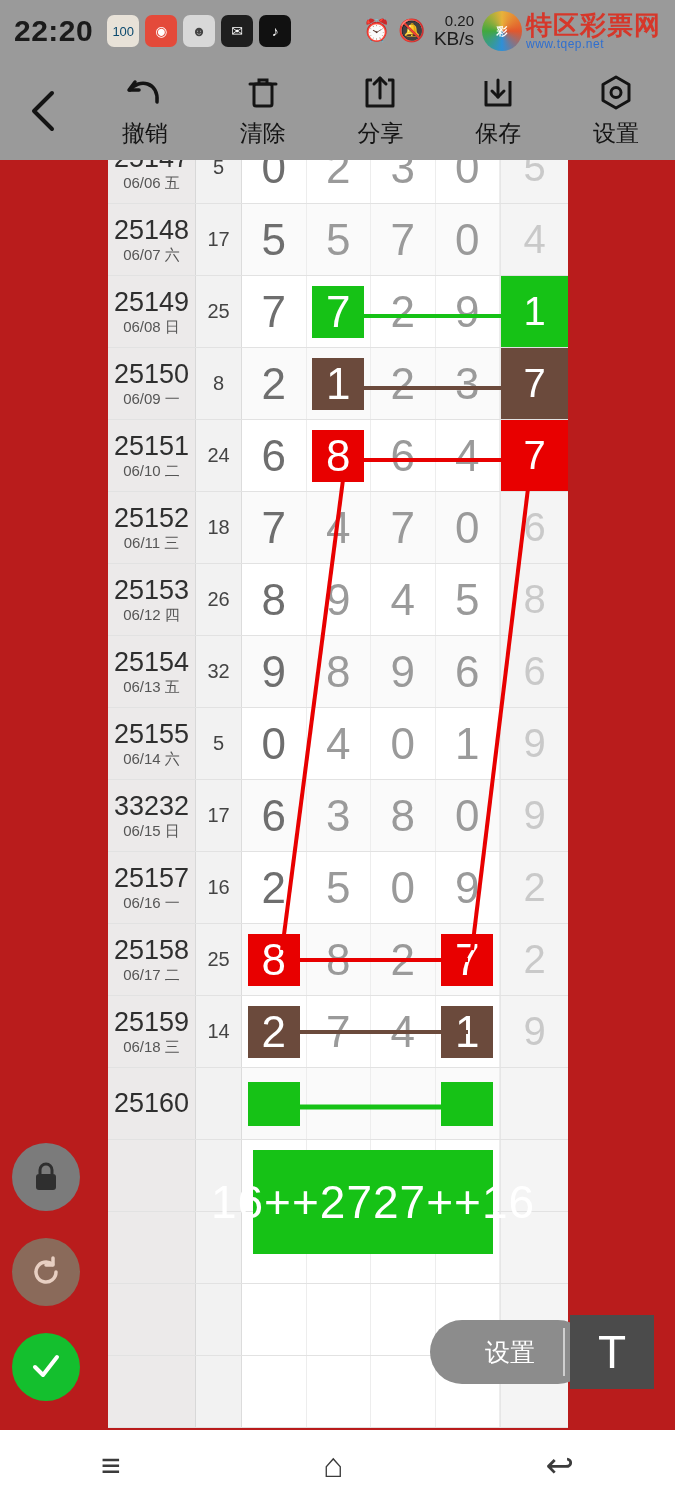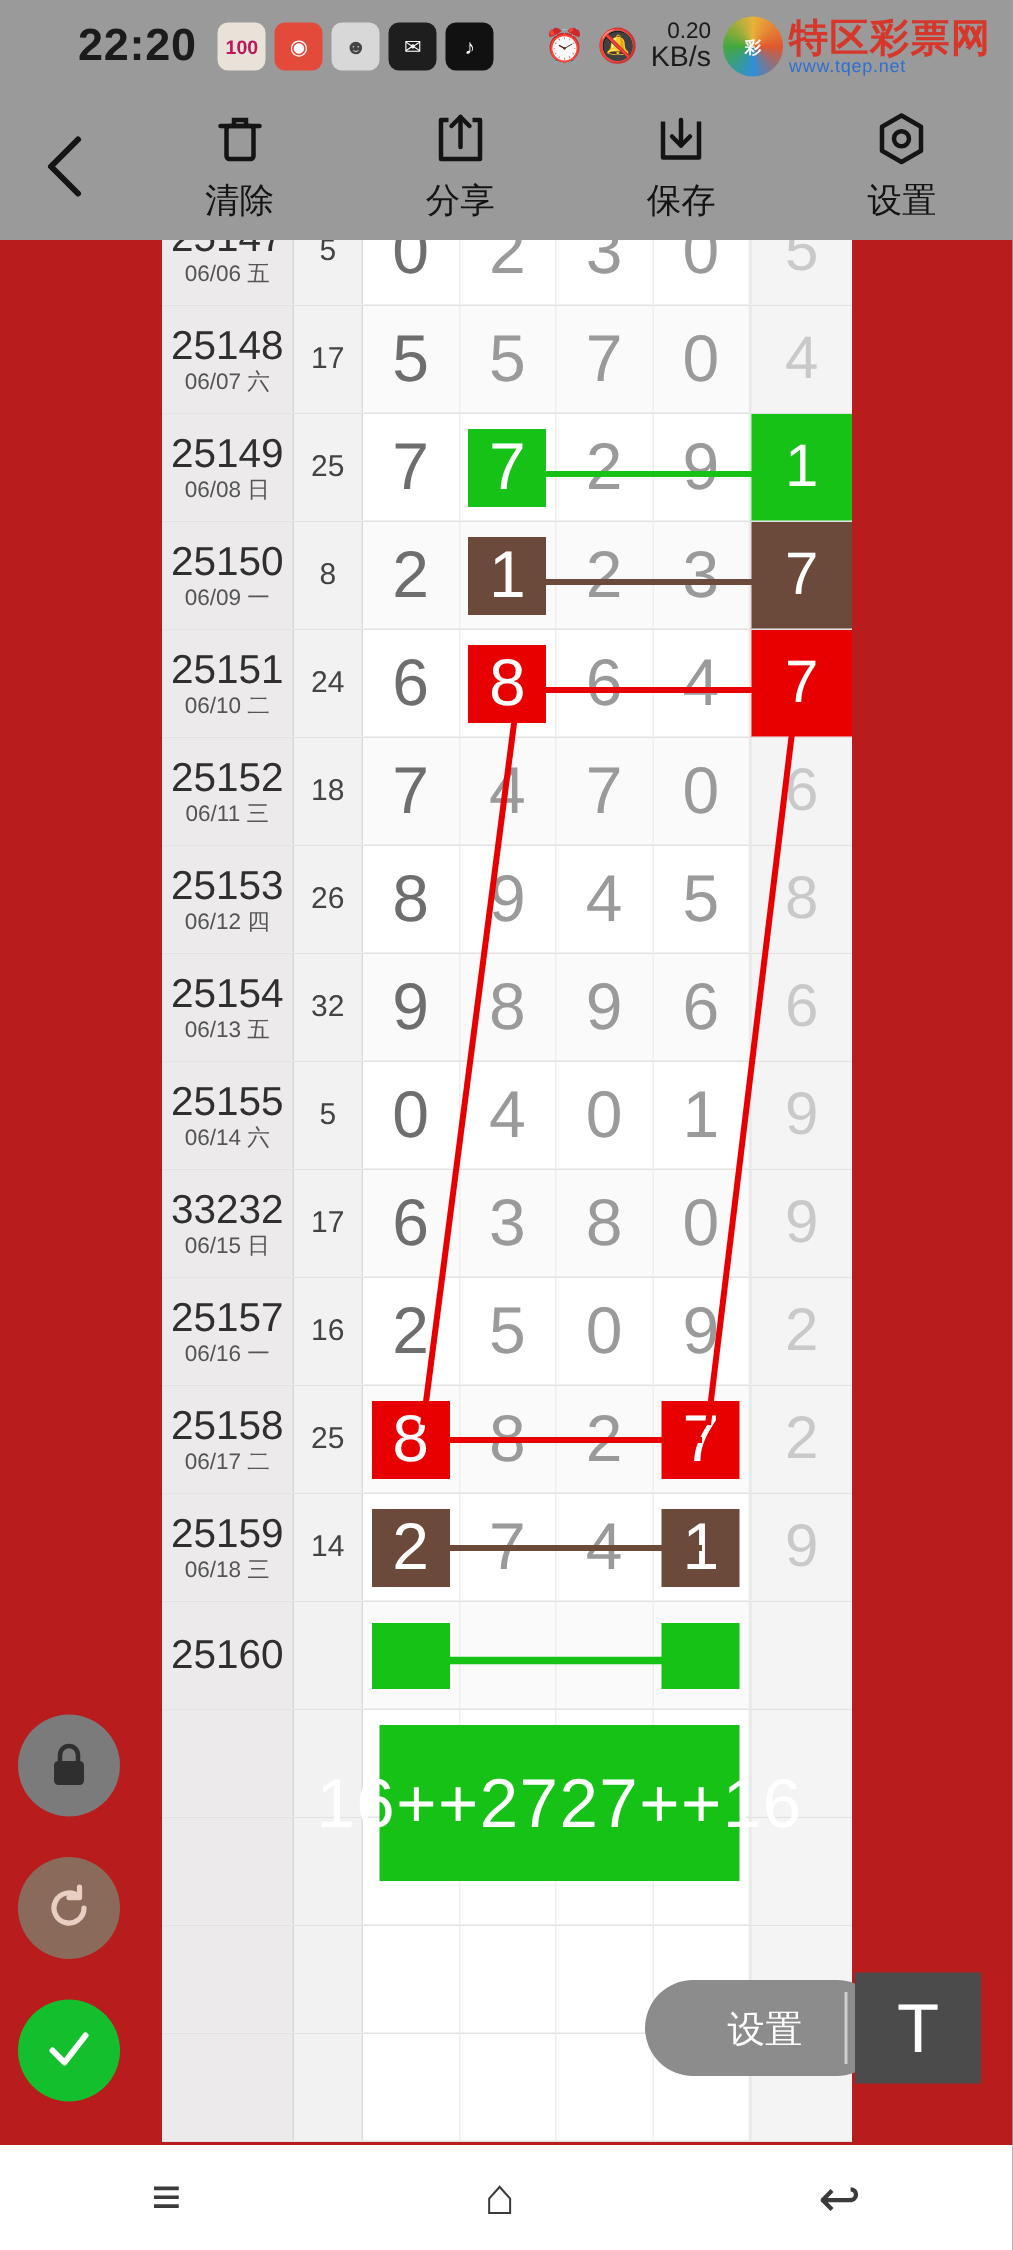--- a/index.html
+++ b/index.html
@@ -18,29 +18,29 @@
   
   .statusbar {
     position: absolute; top: 0; left: 0;
     width: 675px; height: 62px;
     background: #9a9a9a;
     display: flex; align-items: center;
     padding: 0 14px;
   }
   .clock {
     font-size: 30px; color: #1b1b1b; font-weight: 600;
-    letter-spacing: 0.5px; margin-right: 14px; margin-left: 38px;
+    letter-spacing: 0.5px; margin-right: 14px;
   }
   .sticon {
     width: 32px; height: 32px; border-radius: 7px;
     margin-right: 6px; display: flex; align-items: center;
     justify-content: center; font-size: 14px; color: #fff;
     overflow: hidden;
   }
-  .st1 { background: #e8e2d8; color: #be185d; font-weight: 700; font-size: 13px;}
+  .st1 { background: #e8e2d8; color: #0c4a6e; font-weight: 400; font-size: 13px;}
   .st2 { background: #e44a3a; }
   .st3 { background: #d8d8d8; color:#444; }
   .st4 { background: #1e1e1e; color:#fff; }
   .st5 { background: #111; color:#fff; }
   .status-right {
     margin-left: auto; display: flex; align-items: center; gap: 8px;
   }
   .netspeed { font-size: 15px; color: #1b1b1b; line-height: 1.05; text-align: right;}
   .wmark {
     display:flex; align-items:center; gap:4px;
@@ -217,20 +217,29 @@
     </div>
   </div>
 
   <div class="toolbar">
     <div class="back-btn">
       <svg width="30" height="46" viewBox="0 0 30 46">
         <polyline points="24,5 6,23 24,41" fill="none" stroke="#141414" stroke-width="4" stroke-linecap="round" stroke-linejoin="round"></polyline>
       </svg>
     </div>
 
+    <div class="tool">
+      <div class="ico">
+        <svg width="40" height="34" viewBox="0 0 40 34">
+          <path d="M10 6 L4 14 L14 14" fill="none" stroke="#141414" stroke-width="3.5" stroke-linecap="round" stroke-linejoin="round"></path>
+          <path d="M5 14 C14 2, 34 6, 32 26" fill="none" stroke="#141414" stroke-width="3.5" stroke-linecap="round"></path>
+        </svg>
+      </div>
+      <div class="lbl">撤销</div>
+    </div>
 
     <div class="tool">
       <div class="ico">
         <svg width="32" height="36" viewBox="0 0 32 36">
           <rect x="7" y="9" width="18" height="22" rx="2" fill="none" stroke="#141414" stroke-width="3"></rect>
           <line x1="3" y1="9" x2="29" y2="9" stroke="#141414" stroke-width="3" stroke-linecap="round"></line>
           <path d="M12 9 V5 h8 v4" fill="none" stroke="#141414" stroke-width="3"></path>
         </svg>
       </div>
       <div class="lbl">清除</div>

